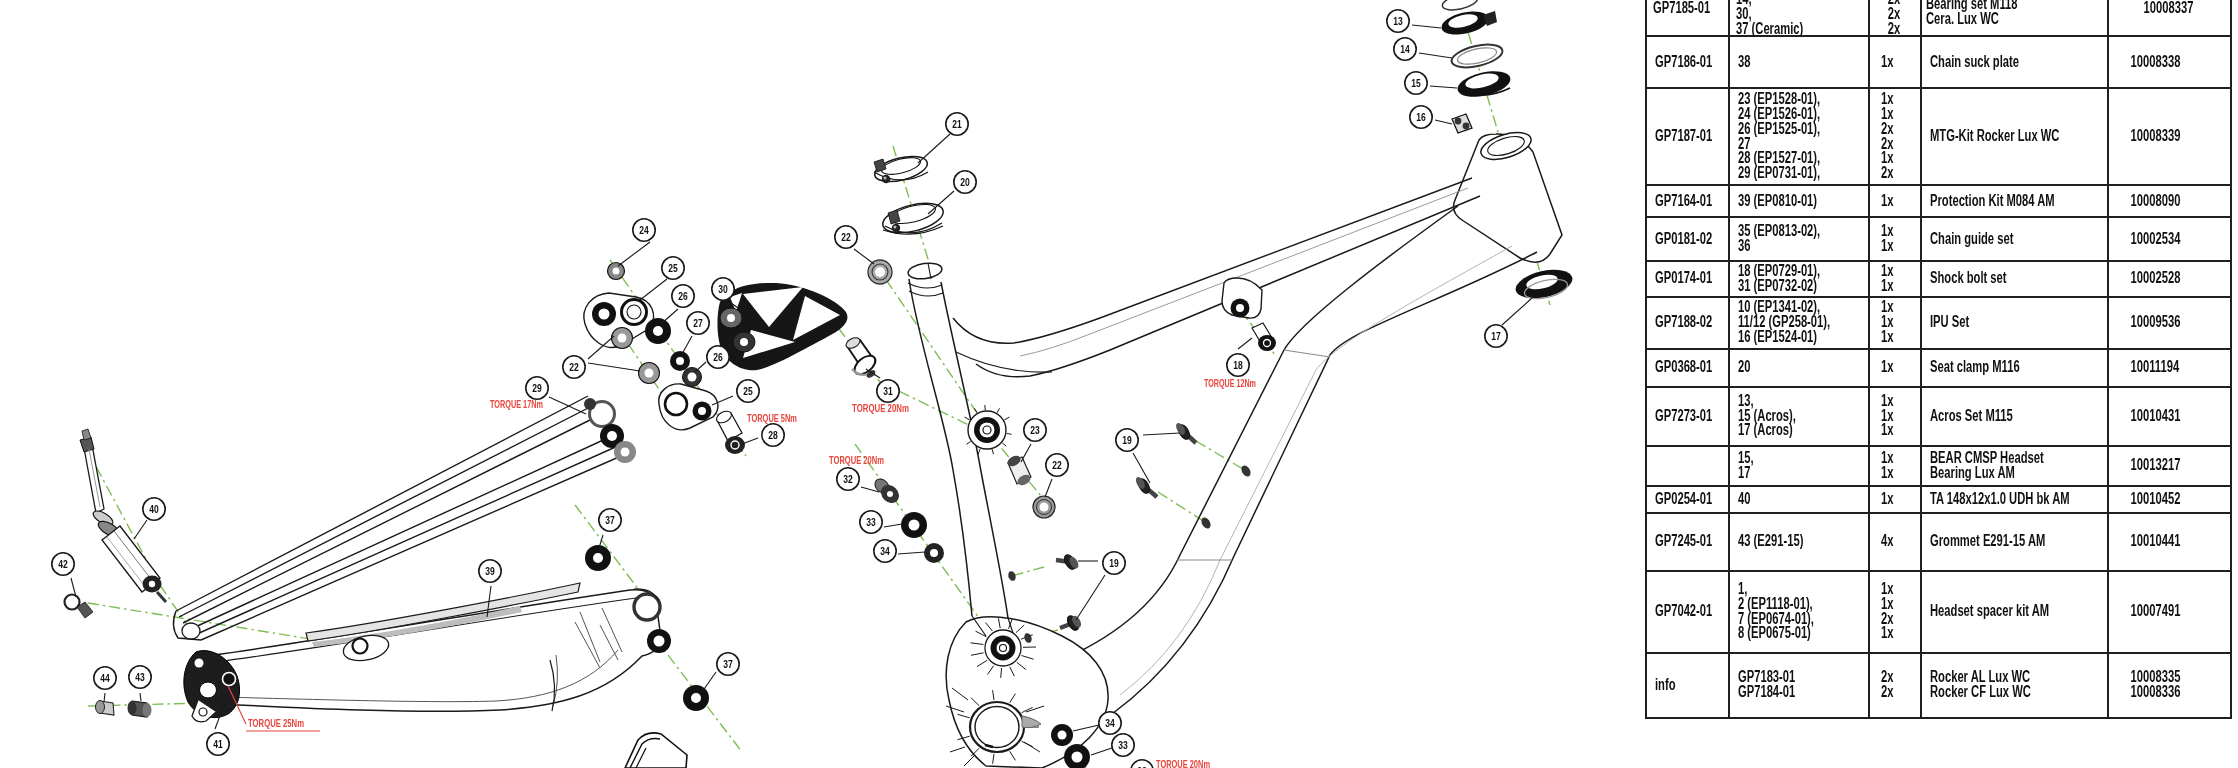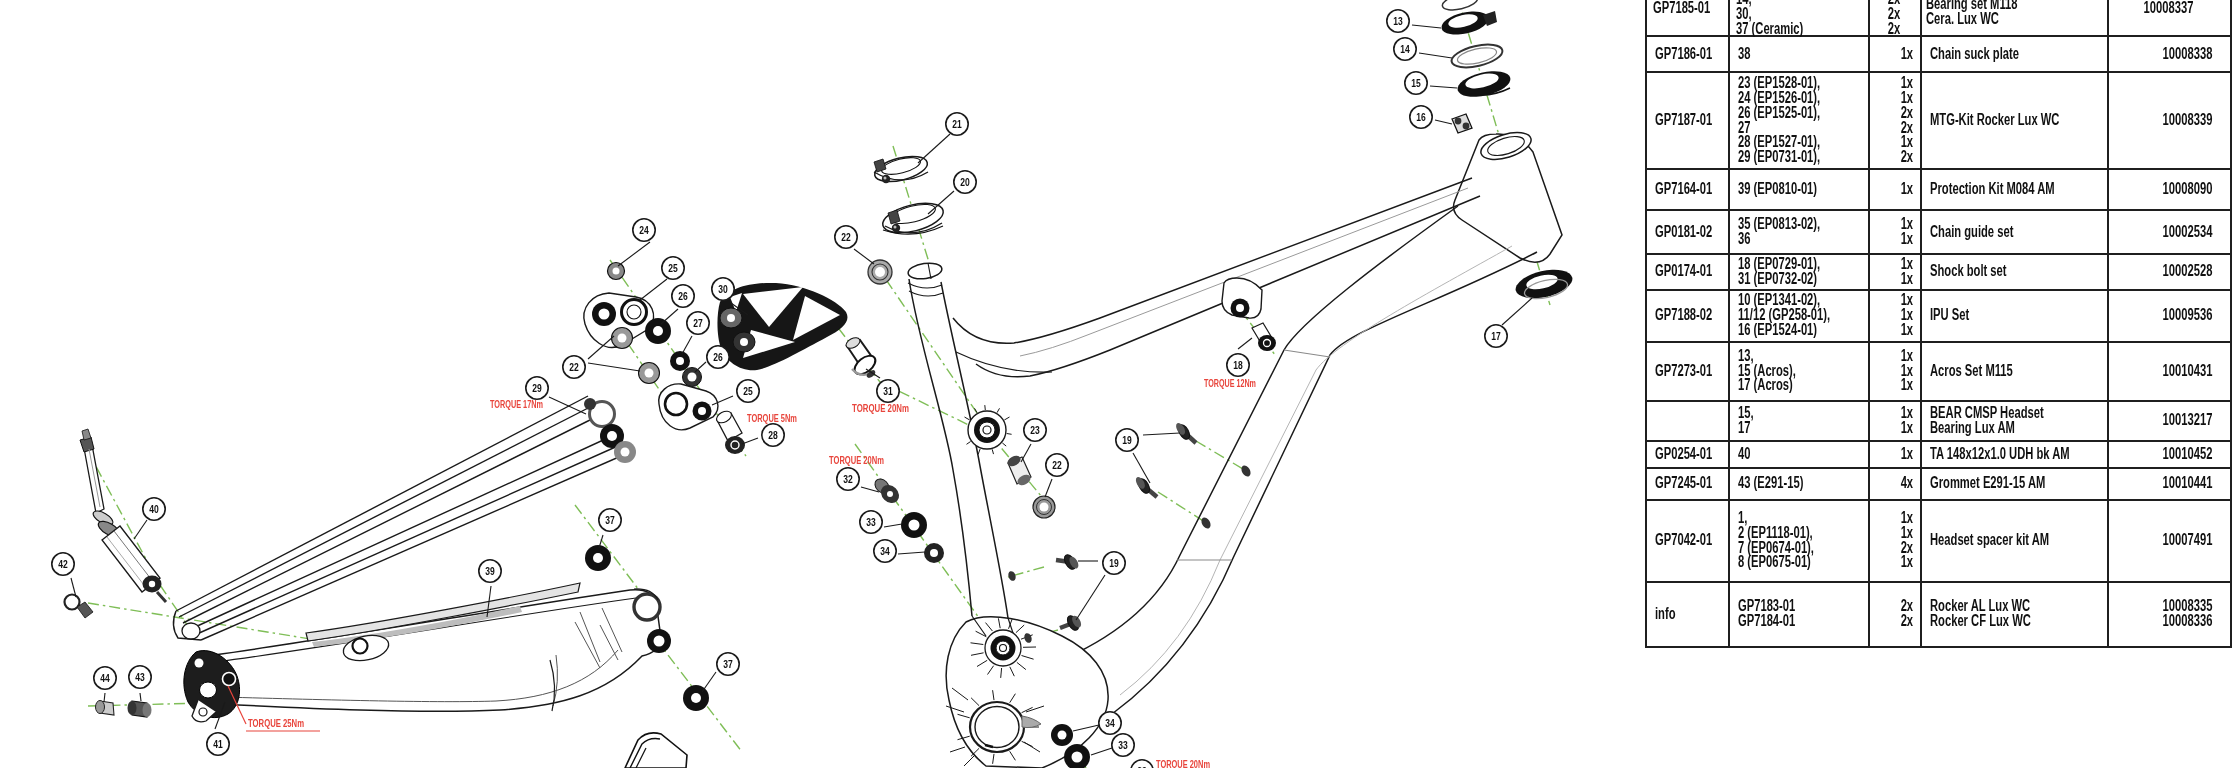--- a/index.html
+++ b/index.html
@@ -1,17 +1,17 @@
 <!DOCTYPE html>
 <html><head><meta charset="utf-8"><style>
 html,body{margin:0;padding:0;background:#fff}
 #page{position:relative;width:2238px;height:768px;overflow:hidden;font-family:"Liberation Sans",sans-serif;background:#fff}
 table.parts{position:absolute;left:1645px;top:-22px;border-collapse:collapse;table-layout:fixed;width:585px;font-weight:bold;color:#111;font-size:16px}
 table.parts td{border:2px solid #1f1f1f;vertical-align:middle;padding:2px 0 2px 8px;line-height:14.8px}
-table.parts td.c{text-align:right;padding-left:4px}
+table.parts td.c{text-align:left;padding-left:4px}
 .sx{transform:scaleX(0.70);transform-origin:0 50%;white-space:nowrap}
 .sxc{transform:scaleX(0.70);transform-origin:50% 50%;white-space:nowrap}
 svg{position:absolute;left:0;top:0}
 .r1{position:absolute;font-weight:bold;color:#111;font-size:16px;line-height:14.8px;transform:scaleX(0.70);transform-origin:0 0;white-space:nowrap}
 .r1c{text-align:center;transform-origin:50% 0}
 </style></head><body>
 <div id="page">
 <svg width="1650" height="768" viewBox="0 0 1650 768" fill="none">
 <g>
         <line x1="1456" y1="-8" x2="1550" y2="305" stroke="#7fbe57" stroke-width="1.4" stroke-dasharray="11 4 2.5 4"></line>
@@ -419,21 +419,21 @@
         <col style="width:123px">
       </colgroup>
       <tbody>
         <tr style="height:57px">
           <td></td>
           <td></td>
           <td class="c"></td>
           <td></td>
           <td class="c"></td>
         </tr>
-        <tr style="height:36px">
+        <tr style="height:52px">
           <td>
             <div class="sx">GP7186-01</div>
           </td>
           <td>
             <div class="sx">
               <div>38</div>
             </div>
           </td>
           <td class="c">
             <div class="sxc">
@@ -479,21 +479,21 @@
             <div class="sx">
               <div>MTG-Kit Rocker Lux WC</div>
             </div>
           </td>
           <td class="c">
             <div class="sxc">
               <div>10008339</div>
             </div>
           </td>
         </tr>
-        <tr style="height:41px">
+        <tr style="height:32px">
           <td>
             <div class="sx">GP7164-01</div>
           </td>
           <td>
             <div class="sx">
               <div>39 (EP0810-01)</div>
             </div>
           </td>
           <td class="c">
             <div class="sxc">
@@ -587,20 +587,45 @@
             <div class="sx">
               <div>IPU Set</div>
             </div>
           </td>
           <td class="c">
             <div class="sxc">
               <div>10009536</div>
             </div>
           </td>
         </tr>
+        <tr style="height:38px">
+          <td>
+            <div class="sx">GP0368-01</div>
+          </td>
+          <td>
+            <div class="sx">
+              <div>20</div>
+            </div>
+          </td>
+          <td class="c">
+            <div class="sxc">
+              <div>1x</div>
+            </div>
+          </td>
+          <td>
+            <div class="sx">
+              <div>Seat clamp M116</div>
+            </div>
+          </td>
+          <td class="c">
+            <div class="sxc">
+              <div>10011194</div>
+            </div>
+          </td>
+        </tr>
         <tr style="height:59px">
           <td>
             <div class="sx">GP7273-01</div>
           </td>
           <td>
             <div class="sx">
               <div>13,</div>
               <div>15 (Acros),</div>
               <div>17 (Acros)</div>
             </div>
@@ -669,21 +694,21 @@
             <div class="sx">
               <div>TA 148x12x1.0 UDH bk AM</div>
             </div>
           </td>
           <td class="c">
             <div class="sxc">
               <div>10010452</div>
             </div>
           </td>
         </tr>
-        <tr style="height:32px">
+        <tr style="height:58px">
           <td>
             <div class="sx">GP7245-01</div>
           </td>
           <td>
             <div class="sx">
               <div>43 (E291-15)</div>
             </div>
           </td>
           <td class="c">
             <div class="sxc">

